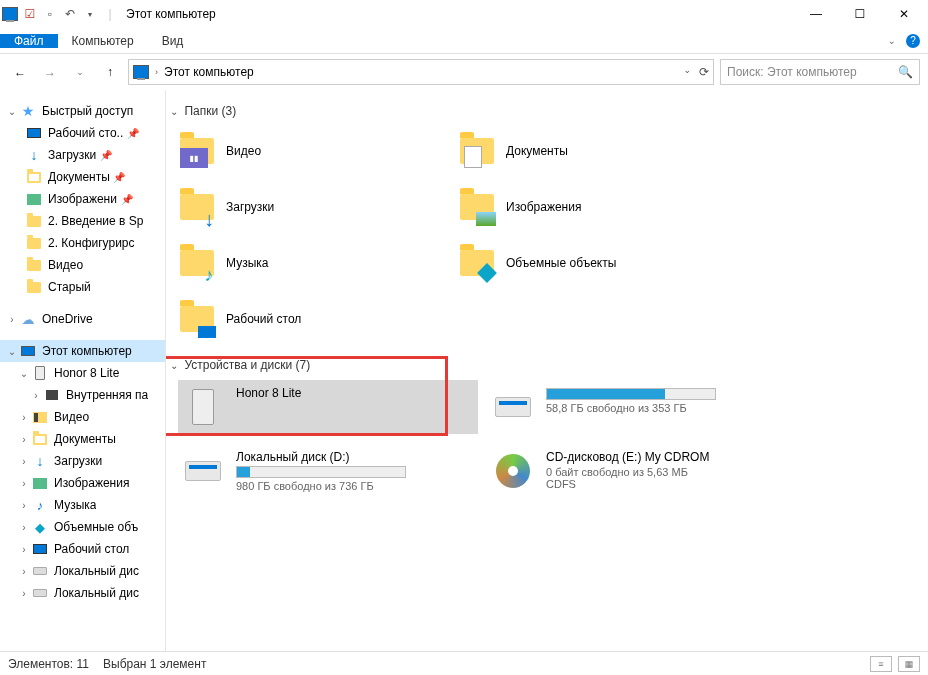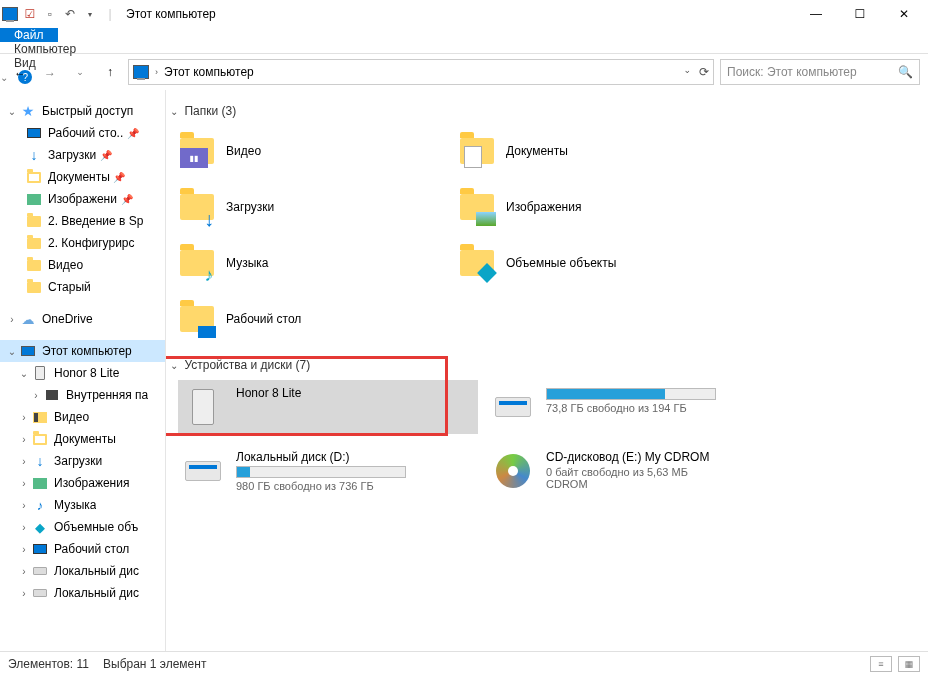--- a/index.html
+++ b/index.html
@@ -9,21 +9,21 @@
 .titlebar { height: 28px; display: flex; align-items: center; padding: 0 2px; }
 .titlebar-left { display: flex; align-items: center; gap: 4px; }
 .titlebar-icon { width: 16px; height: 14px; background: #0078d7; border: 1px solid #555; position: relative; }
 .titlebar-icon::after { content: ""; position: absolute; bottom: -2px; left: 3px; width: 8px; height: 2px; background: #999; }
 .qat-icon { width: 16px; height: 16px; display: flex; align-items: center; justify-content: center; color: #555; }
 .titlebar-title { margin-left: 4px; color: #000; }
 .titlebar-right { margin-left: auto; display: flex; }
 .winbtn { width: 44px; height: 28px; display: flex; align-items: center; justify-content: center; color: #000; cursor: pointer; }
 
 
-.ribbon { height: 26px; display: flex; align-items: flex-start; border-bottom: 1px solid #e1e1e1; flex-direction: column; }
+.ribbon { height: 26px; display: flex; align-items: center; border-bottom: 1px solid #e1e1e1; }
 .ribbon-tab { padding: 0 14px; display: flex; align-items: center; cursor: pointer; color: #333; }
 .ribbon-file { background: #0078d7; color: #fff; }
 .ribbon-spacer { flex: 1; }
 .ribbon-right { display: flex; align-items: center; padding-right: 8px; gap: 10px; color: #777; }
 .help-circle { width: 14px; height: 14px; border-radius: 50%; background: #0078d7; color: #fff; display: flex; align-items: center; justify-content: center; font-size: 10px; }
 
 
 .navbar { height: 36px; display: flex; align-items: center; padding: 4px 8px; gap: 6px; }
 .navbtn { width: 24px; height: 24px; display: flex; align-items: center; justify-content: center; color: #777; cursor: pointer; }
 .navbtn.active { color: #000; }
@@ -393,21 +393,21 @@
             </div>
         </div>
         <div class="drive">
           <div class="drive-icon">
               <div class="drv-hdd"></div>
             </div>
           <div class="drive-info">
             <div class="bar">
                 <div class="bar-fill" style="width:70%"></div>
               </div>
-            <div class="drive-sub">73,8 ГБ свободно из 194 ГБ</div>
+            <div class="drive-sub">58,8 ГБ свободно из 353 ГБ</div>
           </div>
         </div>
         <div class="drive">
           <div class="drive-icon">
               <div class="drv-hdd"></div>
             </div>
           <div class="drive-info">
             <div class="drive-name">Локальный диск (D:)</div>
             <div class="bar">
                 <div class="bar-fill" style="width:8%"></div>
@@ -415,21 +415,21 @@
             <div class="drive-sub">980 ГБ свободно из 736 ГБ</div>
           </div>
         </div>
         <div class="drive">
           <div class="drive-icon">
               <div class="drv-cd"></div>
             </div>
           <div class="drive-info">
             <div class="drive-name">CD-дисковод (E:) My CDROM</div>
             <div class="drive-sub">0 байт свободно из 5,63 МБ</div>
-            <div class="drive-sub">CDROM</div>
+            <div class="drive-sub">CDFS</div>
           </div>
         </div>
       </div>
       <div class="red-callout" style="left:-8px; top:-24px; width:290px; height:80px;"></div>
     </div>
   </div>
 </div>
 
 <div class="statusbar">
   <span>Элементов: 11</span>

